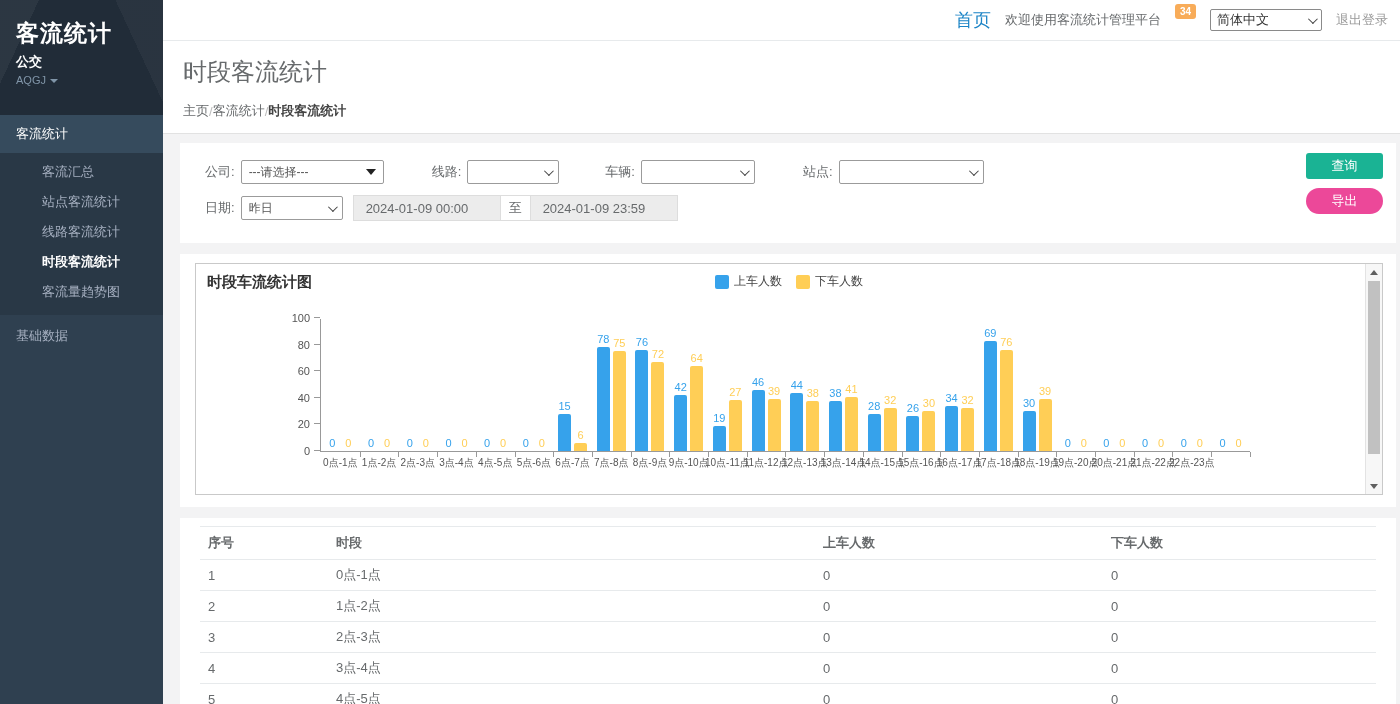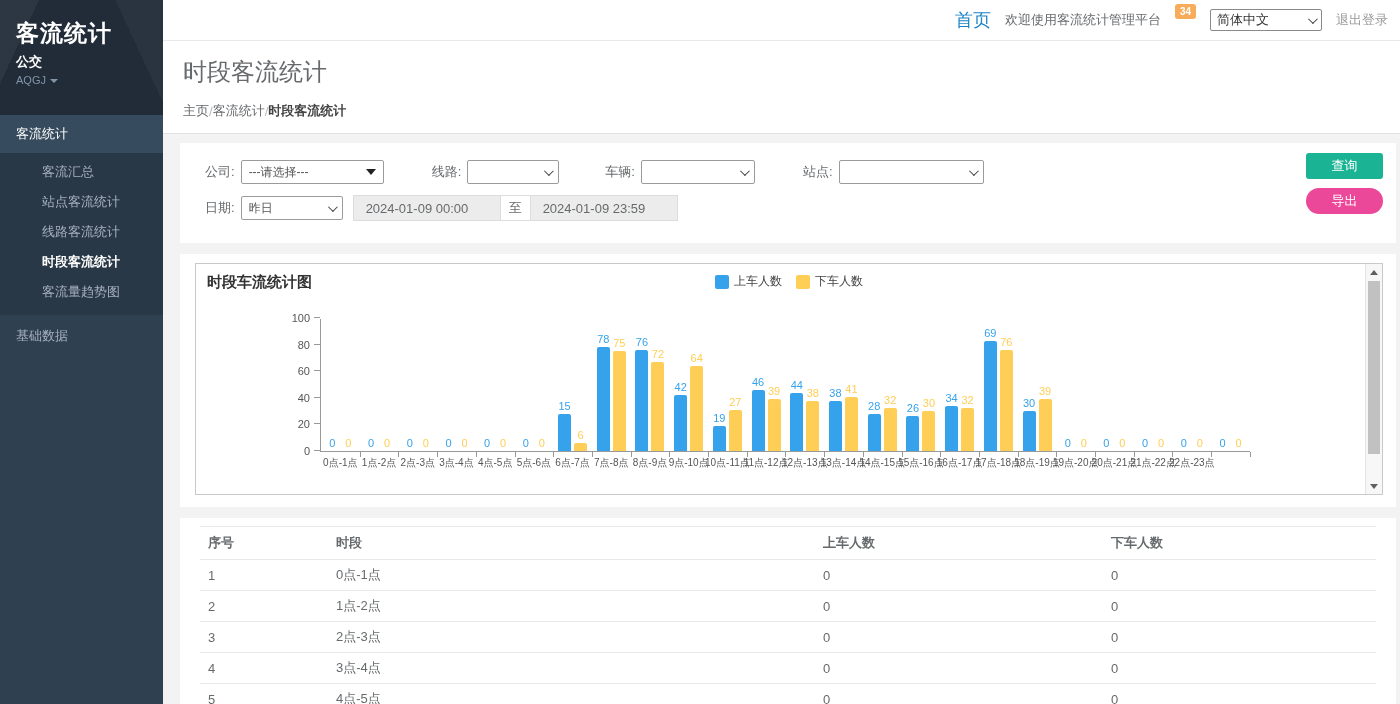--- a/index.html
+++ b/index.html
@@ -295,21 +295,21 @@
               </div>
               <div class="bar" style="height: 85.1px; background: rgb(255, 206, 86);">
                 <span class="blab" style="color: rgb(255, 206, 86);">64</span>
               </div>
               <div class="xlab">9点-10点</div>
             </div>
             <div class="grp">
               <div class="bar" style="height: 25.3px; background: rgb(54, 162, 235);">
                 <span class="blab" style="color: rgb(54, 162, 235);">19</span>
               </div>
-              <div class="bar" style="height: 41px; background: rgb(255, 206, 86);">
+              <div class="bar" style="height: 51px; background: rgb(255, 206, 86);">
                 <span class="blab" style="color: rgb(255, 206, 86);">27</span>
               </div>
               <div class="xlab">10点-11点</div>
             </div>
             <div class="grp">
               <div class="bar" style="height: 61.2px; background: rgb(54, 162, 235);">
                 <span class="blab" style="color: rgb(54, 162, 235);">46</span>
               </div>
               <div class="bar" style="height: 51.9px; background: rgb(255, 206, 86);">
                 <span class="blab" style="color: rgb(255, 206, 86);">39</span>

